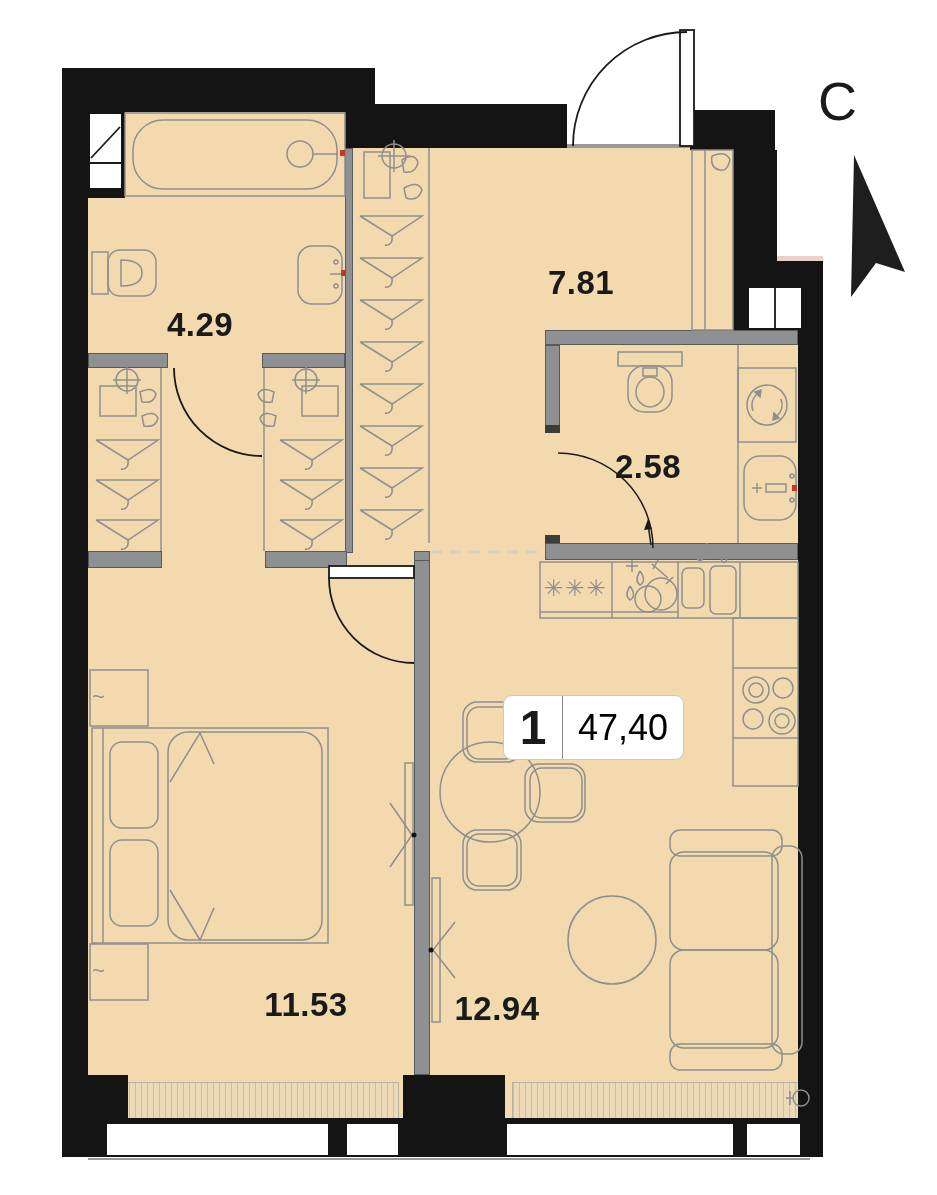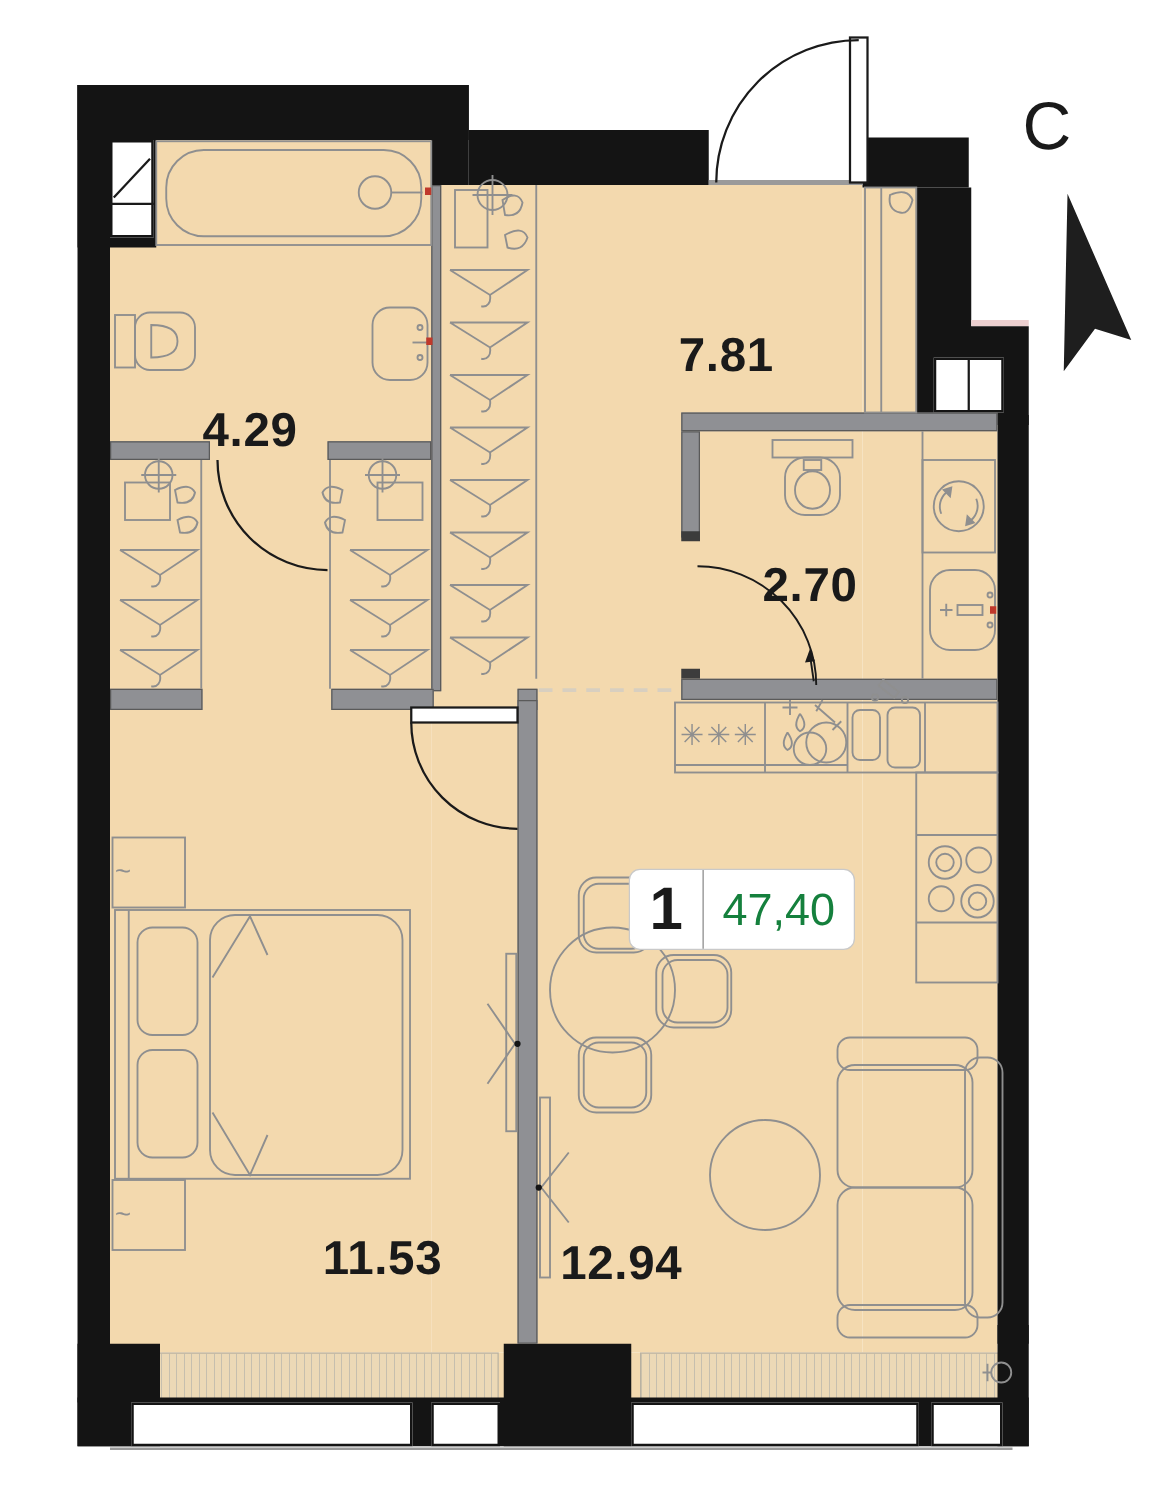--- a/index.html
+++ b/index.html
@@ -7,26 +7,26 @@
   .plan{position:relative;width:937px;height:1195px;background:#fff;overflow:hidden;}
   .floor{position:absolute;background:var(--floor,#f3d9ae);z-index:1;}
   .rad{position:absolute;z-index:2;border:1px solid #b9b2a2;background:repeating-linear-gradient(90deg,#c6bfae 0 1px,#ecd9b6 1px 6px);}
   .sill{position:absolute;z-index:1;background:#9a9a9a;}
   .wall{position:absolute;background:var(--wall,#141414);z-index:3;}
   .part{position:absolute;background:var(--partition,#8f9094);border:1px solid #5a5a5a;box-sizing:border-box;z-index:3;}
   .jamb{position:absolute;background:#3c3c3c;z-index:3;}
   .win{position:absolute;background:#fff;border:2px solid #141414;box-sizing:border-box;z-index:4;}
   .pink{position:absolute;background:#eccfcf;z-index:3;}
   .ink{position:absolute;left:0;top:0;z-index:5;}
-  .label{position:absolute;z-index:6;color:#1a1a1a;font-weight:600;font-size:38px;letter-spacing:.5px;text-align:center;}
+  .label{position:absolute;z-index:6;color:#1a1a1a;font-weight:600;font-size:33px;letter-spacing:.5px;text-align:center;}
   .glyph{position:absolute;z-index:6;color:#8f8f8f;}
   .badge{position:absolute;left:503px;top:695px;width:181px;height:65px;background:#fff;border:1px solid #c9c9c9;border-radius:9px;display:flex;align-items:stretch;z-index:6;box-sizing:border-box;}
   .badge .cnt{width:58px;display:flex;align-items:center;justify-content:center;font-size:48px;font-weight:700;color:#1a1a1a;}
   .badge .div{width:1px;background:#8a8a8a;margin:0;}
-  .badge .area{flex:1;display:flex;align-items:center;justify-content:center;font-size:36px;font-weight:500;color:#15803d;}
+  .badge .area{flex:1;display:flex;align-items:center;justify-content:center;font-size:36px;font-weight:500;color:#000000;}
   .north{position:absolute;left:810px;top:70px;width:110px;height:240px;z-index:6;}
   .north .c{position:absolute;left:8px;top:0;font-size:54px;font-weight:500;color:#1a1a1a;}
 </style>
 </head>
 <body>
 
 <div class="plan">
 
   <div class="floor" style="left:88px;top:112px;width:257px;height:970px;"></div>
   <div class="floor" style="left:345px;top:148px;width:345px;height:934px;"></div>
@@ -281,23 +281,23 @@
       </g>
     </g>
 
     <g fill="#c0392b" stroke="none">
       <rect x="340" y="150" width="5" height="6"></rect>
       <rect x="341" y="270" width="5" height="6"></rect>
       <rect x="792" y="485" width="5" height="6"></rect>
     </g>
   </svg>
 
-  <div class="label" style="left:150px;top:324px;width:100px;">4.29</div>
+  <div class="label" style="left:150px;top:306px;width:100px;">4.29</div>
   <div class="label" style="left:531px;top:264px;width:100px;">7.81</div>
-  <div class="label" style="left:598px;top:448px;width:100px;">2.70</div>
+  <div class="label" style="left:598px;top:448px;width:100px;">2.58</div>
   <div class="label" style="left:250px;top:986px;width:112px;">11.53</div>
   <div class="label" style="left:441px;top:990px;width:112px;">12.94</div>
 
   <div class="glyph" style="left:542px;top:575px;width:68px;text-align:center;font-size:23px;letter-spacing:2px;">✳✳✳</div>
   <div class="glyph" style="left:92px;top:684px;font-size:22px;">~</div>
   <div class="glyph" style="left:92px;top:958px;font-size:22px;">~</div>
 
   <div class="badge">
     <div class="cnt">1</div>
     <div class="div"></div>

